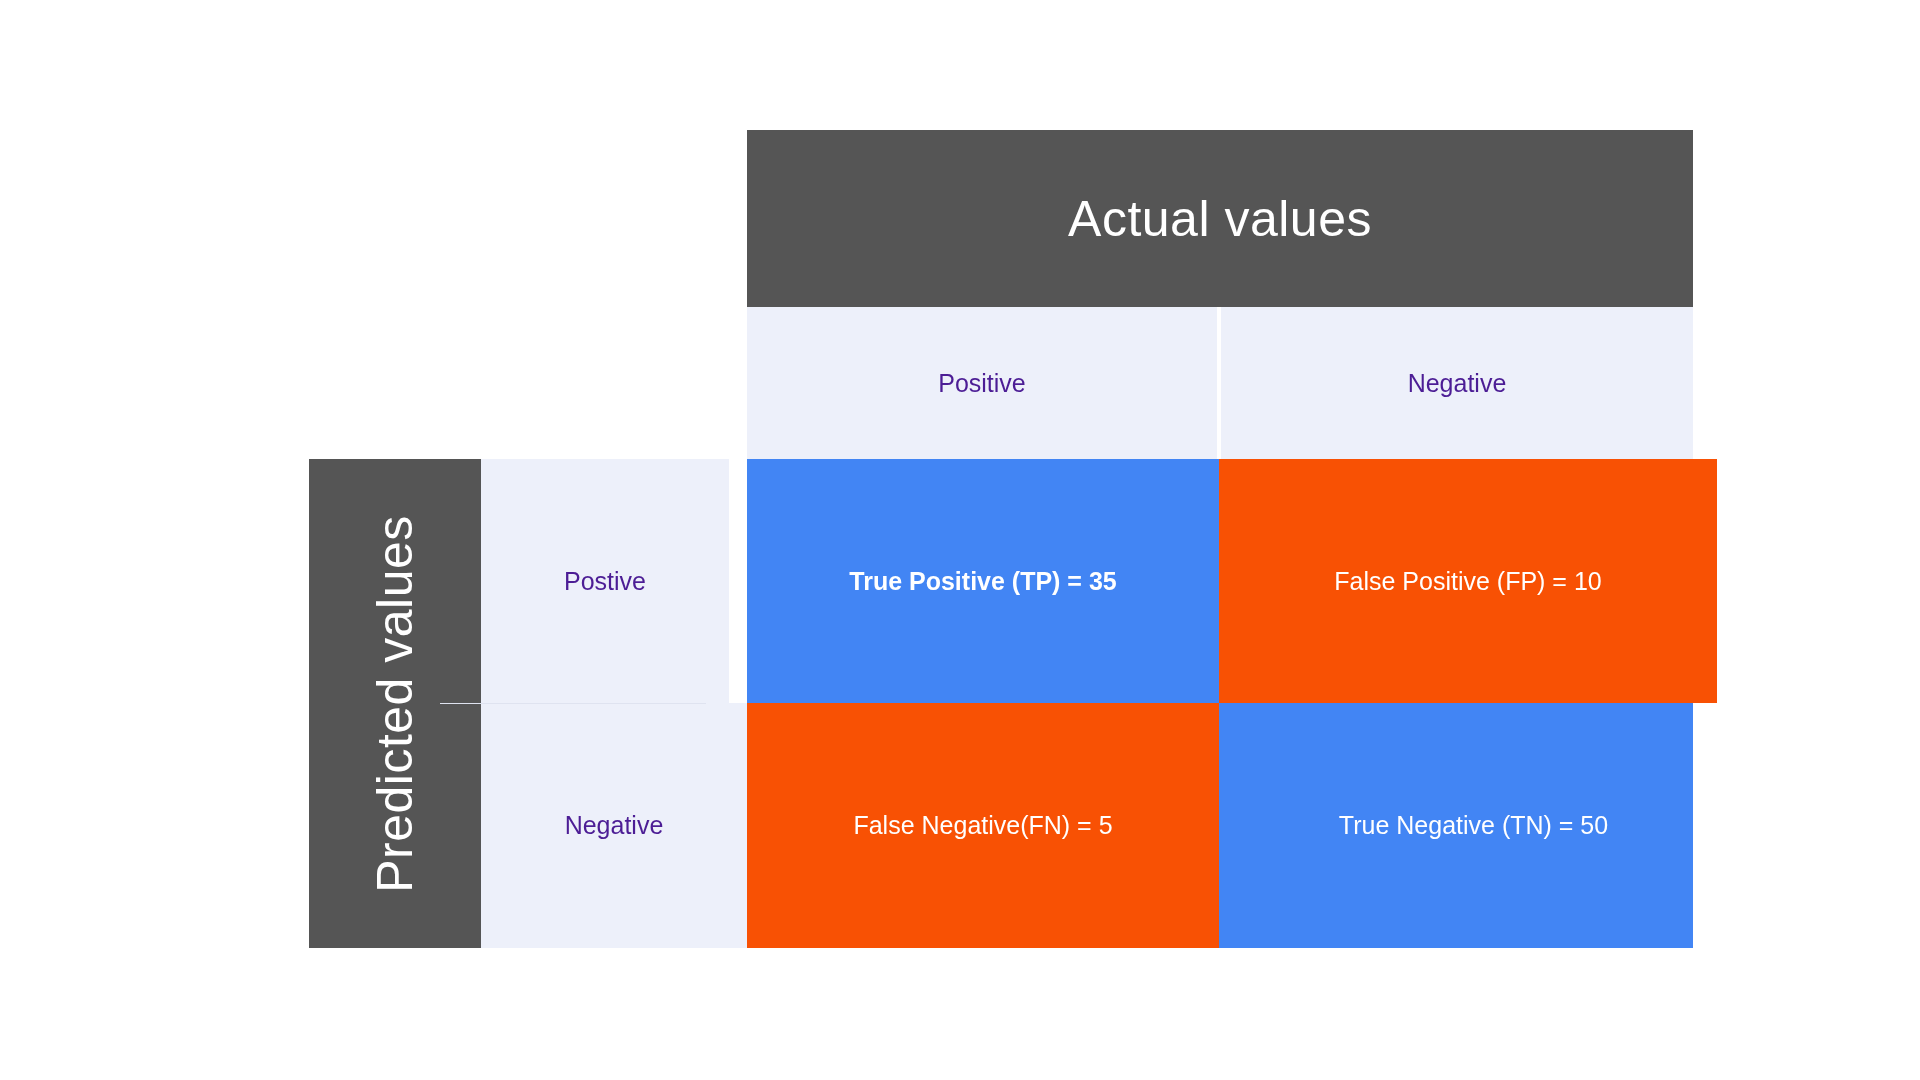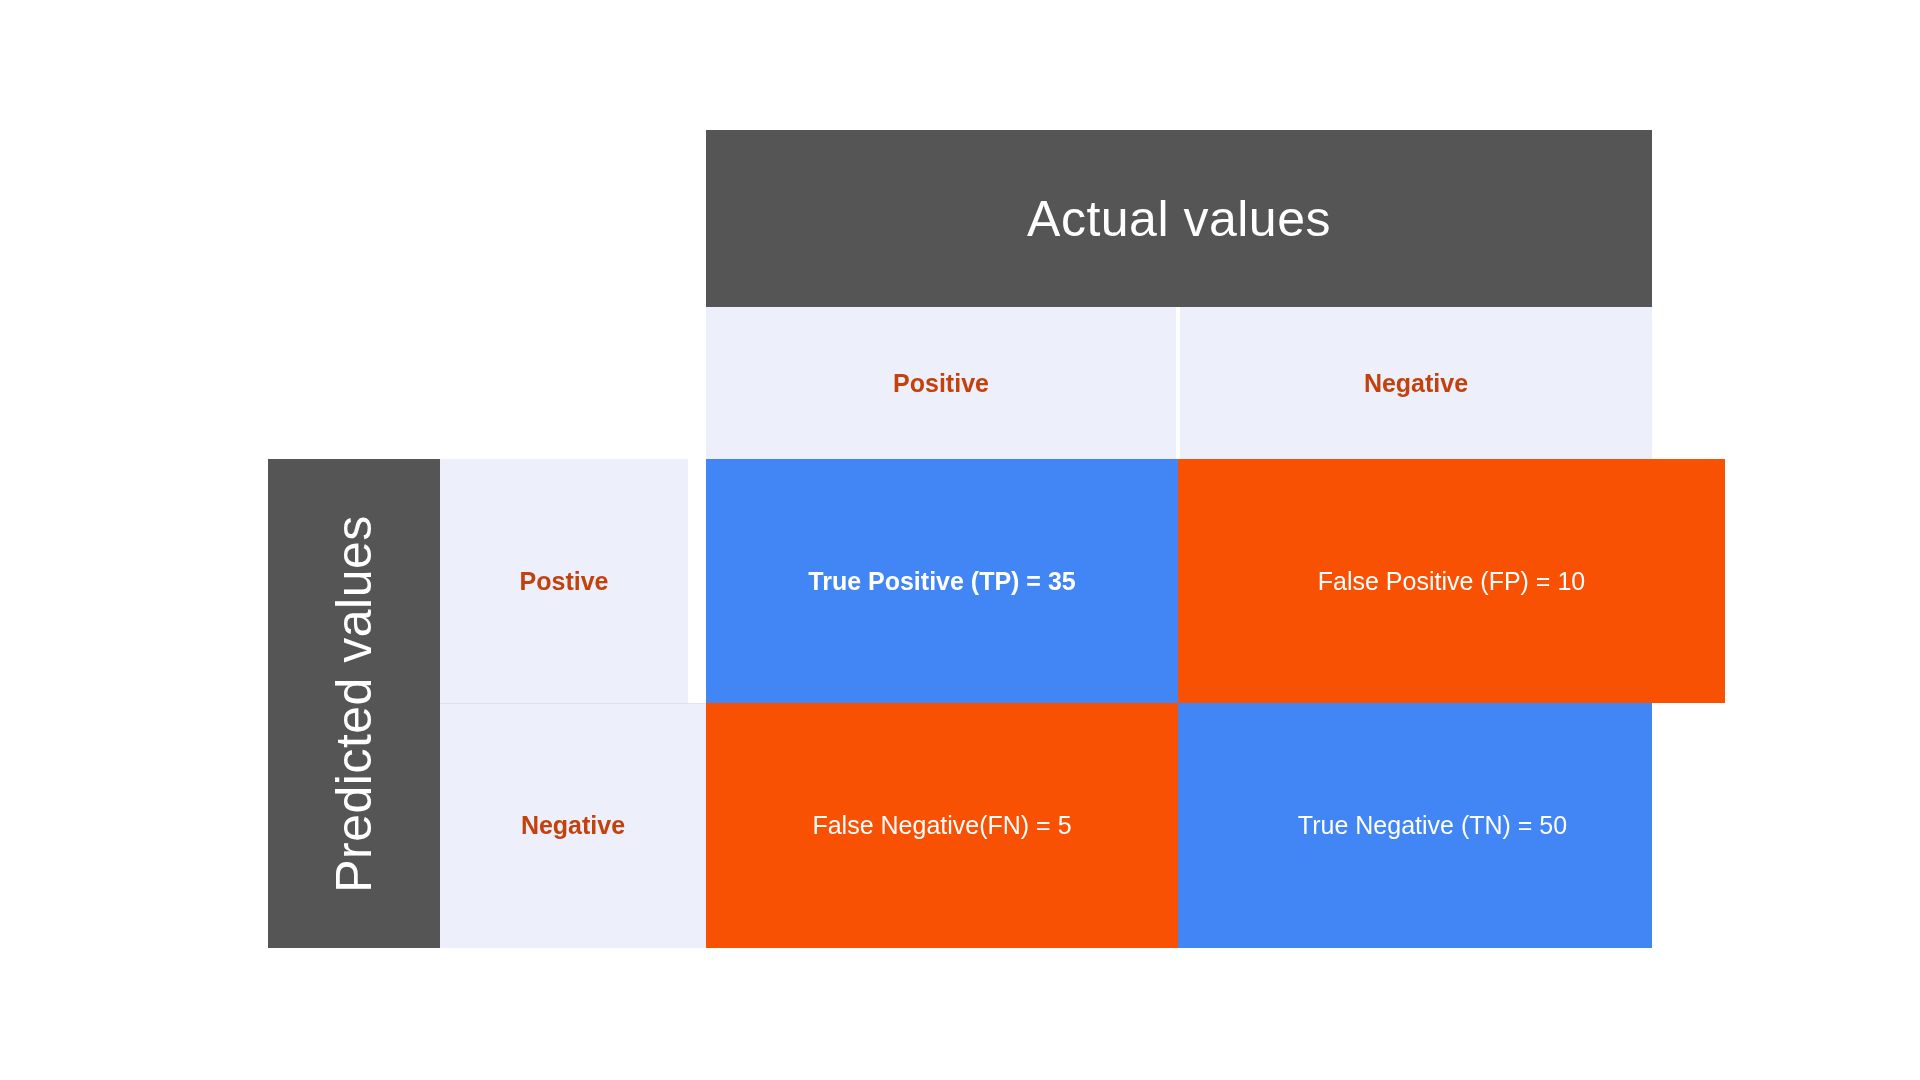--- a/index.html
+++ b/index.html
@@ -14,33 +14,34 @@
     background: #ffffff;
     font-family: "Liberation Sans", sans-serif;
     overflow: hidden;
   }
   .box {
     position: absolute;
     display: flex;
     align-items: center;
     justify-content: center;
     box-sizing: border-box;
+    margin-left: 41px;
   }
   .axis-header {
     background: #555555;
     color: #ffffff;
     font-size: 50px;
     font-weight: 400;
     letter-spacing: 0.5px;
   }
   .label-cell {
     background: #EDF0FA;
-    color: #c2410c;
+    color: #4c1d95;
     font-size: 25px;
-    font-weight: 700;
+    font-weight: 400;
     justify-content: center;
   }
   .matrix-cell {
     color: #ffffff;
     font-size: 25px;
     font-weight: 400;
   }
   .vertical-text {
     transform: rotate(-90deg);
     white-space: nowrap;
@@ -49,21 +50,21 @@
 
   
   #actual-header   { left: 706px;  top: 130px; width: 946px; height: 177px; }
   #col-header-pos  { left: 706px;  top: 307px; width: 470px; height: 152px; }
   #col-header-neg  { left: 1180px; top: 307px; width: 472px; height: 152px; }
   #predicted-header{ left: 268px;  top: 459px; width: 172px; height: 489px; }
   #row-header-pos  { left: 440px;  top: 459px; width: 248px; height: 244px; }
   #row-header-neg  { left: 440px;  top: 703px; width: 266px; height: 245px; }
   #row-divider     { position: absolute; left: 440px; top: 703px; width: 266px; height: 1px; background: #dfe3f0; }
   #cell-tp         { left: 706px;  top: 459px; width: 472px; height: 244px; }
-  #cell-fp         { left: 1178px; top: 459px; width: 547px; height: 244px; }
+  #cell-fp         { left: 1178px; top: 459px; width: 498px; height: 244px; }
   #cell-fn         { left: 706px;  top: 703px; width: 472px; height: 245px; }
   #cell-tn         { left: 1178px; top: 703px; width: 474px; height: 245px; padding-left: 35px; }
 </style>
 </head>
 <body>
 
 <div class="canvas">
 
   <div class="box axis-header" id="actual-header" style="background: rgb(85, 85, 85);">
     <span class="nowrap">Actual values</span>

